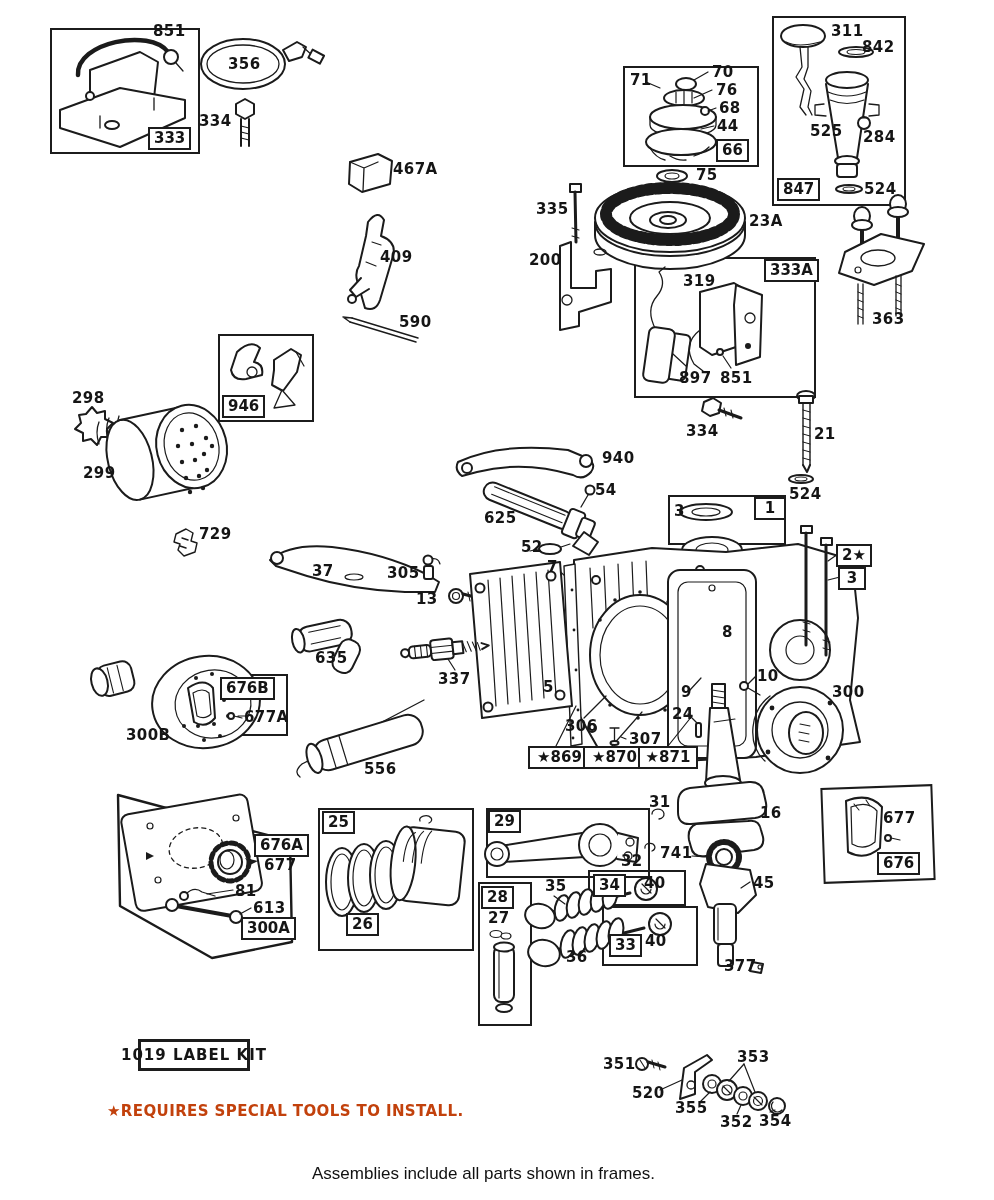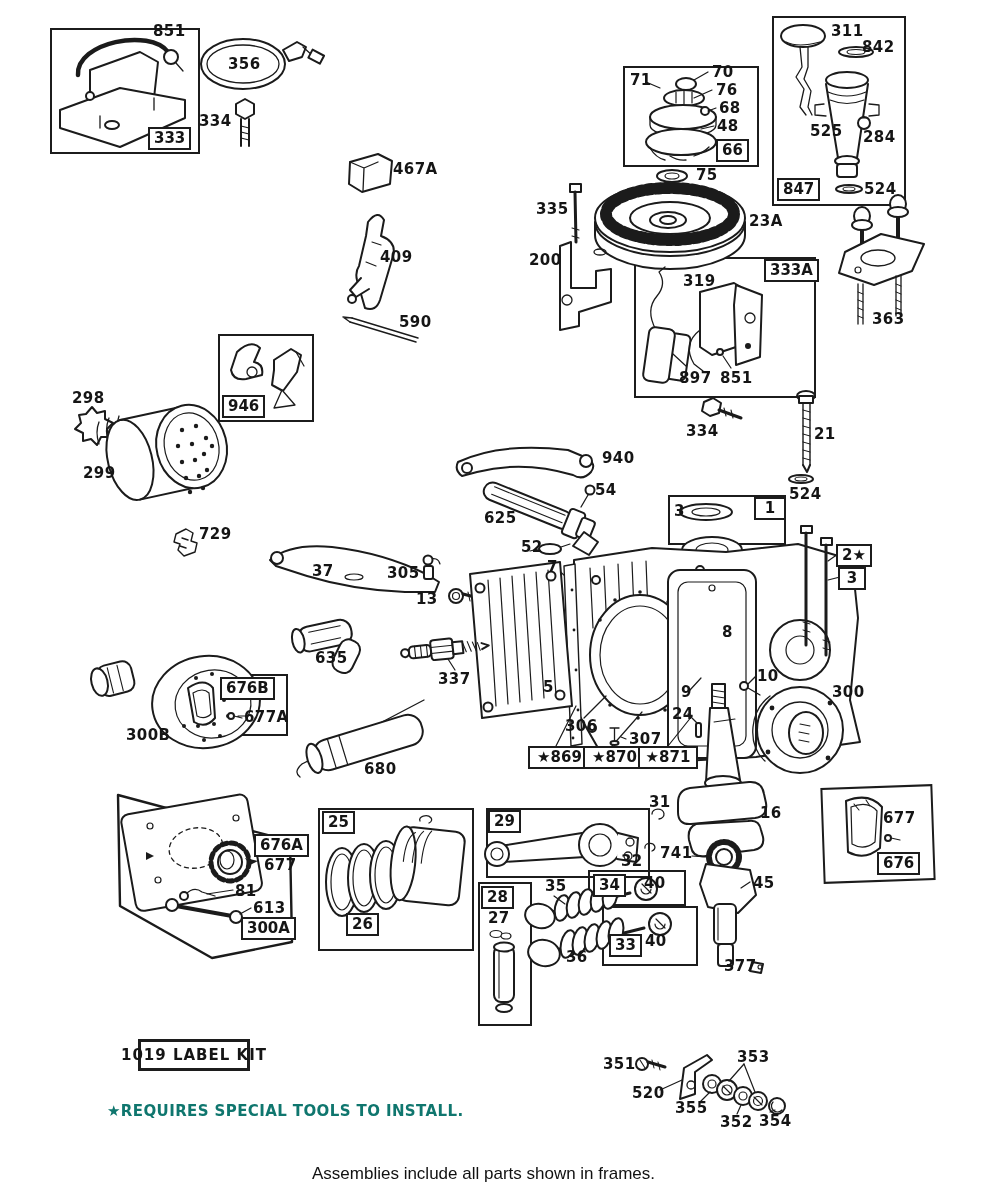--- a/index.html
+++ b/index.html
@@ -8,21 +8,21 @@
   .frame{position:absolute;border:2px solid #1c1c1c;background:transparent;z-index:1;}
   svg.art{position:absolute;left:0;top:0;z-index:2;}
   .lbl{position:absolute;z-index:3;font:600 15px "DejaVu Sans",sans-serif;color:#151515;
        white-space:nowrap;letter-spacing:.4px;}
   .fbox{position:absolute;z-index:4;border:2px solid #1c1c1c;background:#fff;padding:0 4px;
         font:700 15px "DejaVu Sans",sans-serif;color:#151515;line-height:19px;white-space:nowrap;
         text-align:center;}
   .kitbox{position:absolute;z-index:4;border:3px solid #1c1c1c;background:#fff;
         font:700 15px "DejaVu Sans",sans-serif;color:#151515;display:flex;align-items:center;
         justify-content:center;letter-spacing:1px;white-space:nowrap;}
-  .note{position:absolute;z-index:3;font:700 15px "DejaVu Sans",sans-serif;color:#0f766e;
+  .note{position:absolute;z-index:3;font:700 15px "DejaVu Sans",sans-serif;color:#c2410c;
         letter-spacing:.4px;white-space:nowrap;}
   .caption{position:absolute;z-index:3;font:400 17px "Liberation Sans",sans-serif;color:#111;
         white-space:nowrap;}
   path,ellipse,circle,rect,line{vector-effect:non-scaling-stroke;}
 </style>
 </head>
 <body>
 
 <div id="page">
 
@@ -589,21 +589,21 @@
   <div class="lbl" style="left:153px;top:22px">851</div>
   <div class="lbl" style="left:228px;top:55px">356</div>
   <div class="lbl" style="left:199px;top:112px">334</div>
   <div class="lbl" style="left:393px;top:160px">467A</div>
   <div class="lbl" style="left:380px;top:248px">409</div>
   <div class="lbl" style="left:399px;top:313px">590</div>
   <div class="lbl" style="left:630px;top:71px">71</div>
   <div class="lbl" style="left:712px;top:63px">70</div>
   <div class="lbl" style="left:716px;top:81px">76</div>
   <div class="lbl" style="left:719px;top:99px">68</div>
-  <div class="lbl" style="left:717px;top:117px">48</div>
+  <div class="lbl" style="left:717px;top:117px">44</div>
   <div class="lbl" style="left:696px;top:166px">75</div>
   <div class="lbl" style="left:536px;top:200px">335</div>
   <div class="lbl" style="left:749px;top:212px">23A</div>
   <div class="lbl" style="left:529px;top:251px">200</div>
   <div class="lbl" style="left:831px;top:22px">311</div>
   <div class="lbl" style="left:862px;top:38px">842</div>
   <div class="lbl" style="left:810px;top:122px">525</div>
   <div class="lbl" style="left:863px;top:128px">284</div>
   <div class="lbl" style="left:864px;top:180px">524</div>
   <div class="lbl" style="left:683px;top:272px">319</div>
@@ -630,21 +630,21 @@
   <div class="lbl" style="left:543px;top:678px">5</div>
   <div class="lbl" style="left:722px;top:623px">8</div>
   <div class="lbl" style="left:681px;top:683px">9</div>
   <div class="lbl" style="left:757px;top:667px">10</div>
   <div class="lbl" style="left:565px;top:717px">306</div>
   <div class="lbl" style="left:629px;top:730px">307</div>
   <div class="lbl" style="left:672px;top:705px">24</div>
   <div class="lbl" style="left:832px;top:683px">300</div>
   <div class="lbl" style="left:126px;top:726px">300B</div>
   <div class="lbl" style="left:244px;top:708px">677A</div>
-  <div class="lbl" style="left:364px;top:760px">680</div>
+  <div class="lbl" style="left:364px;top:760px">556</div>
   <div class="lbl" style="left:649px;top:793px">31</div>
   <div class="lbl" style="left:621px;top:852px">32</div>
   <div class="lbl" style="left:760px;top:804px">16</div>
   <div class="lbl" style="left:660px;top:844px">741</div>
   <div class="lbl" style="left:753px;top:874px">45</div>
   <div class="lbl" style="left:883px;top:809px">677</div>
   <div class="lbl" style="left:264px;top:856px">677</div>
   <div class="lbl" style="left:235px;top:882px">81</div>
   <div class="lbl" style="left:253px;top:899px">613</div>
   <div class="lbl" style="left:545px;top:877px">35</div>

